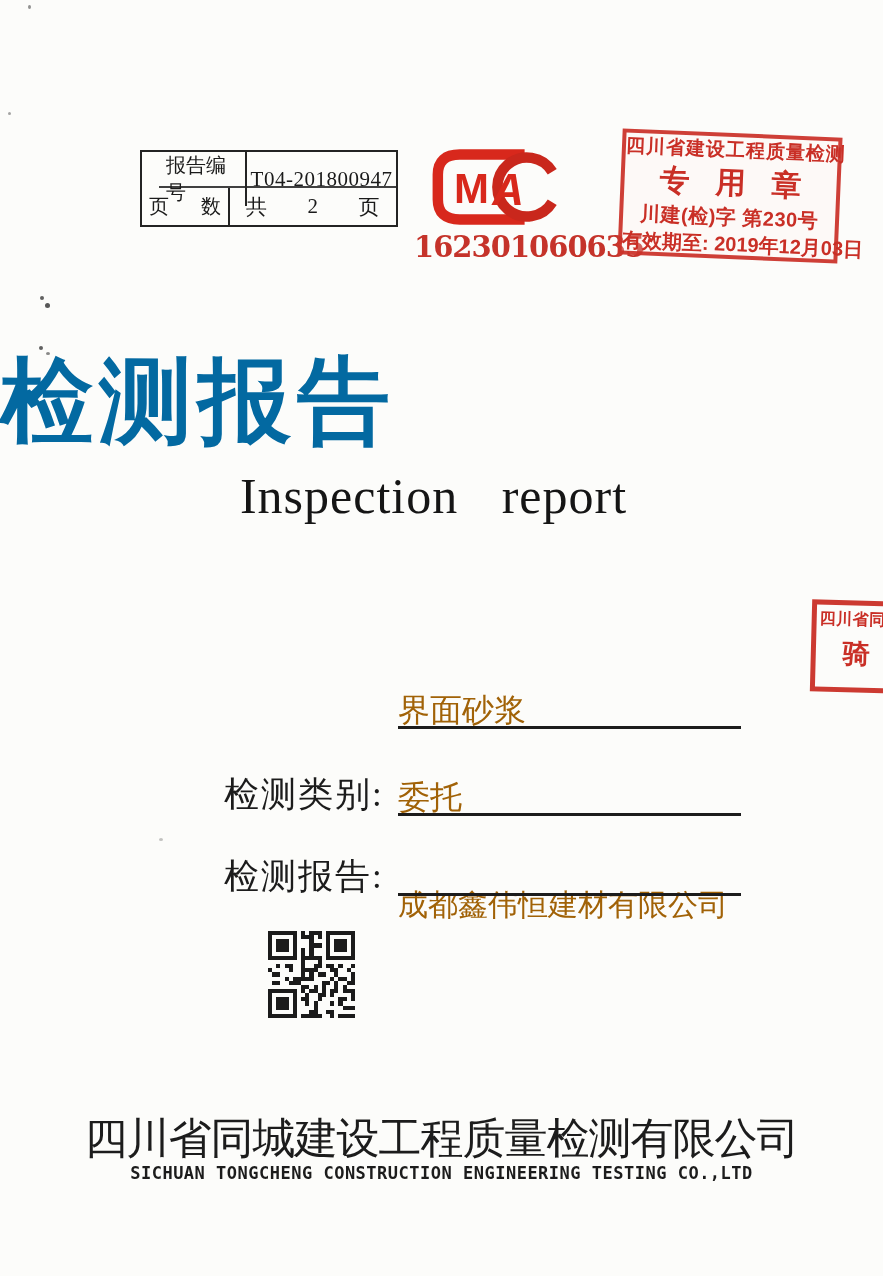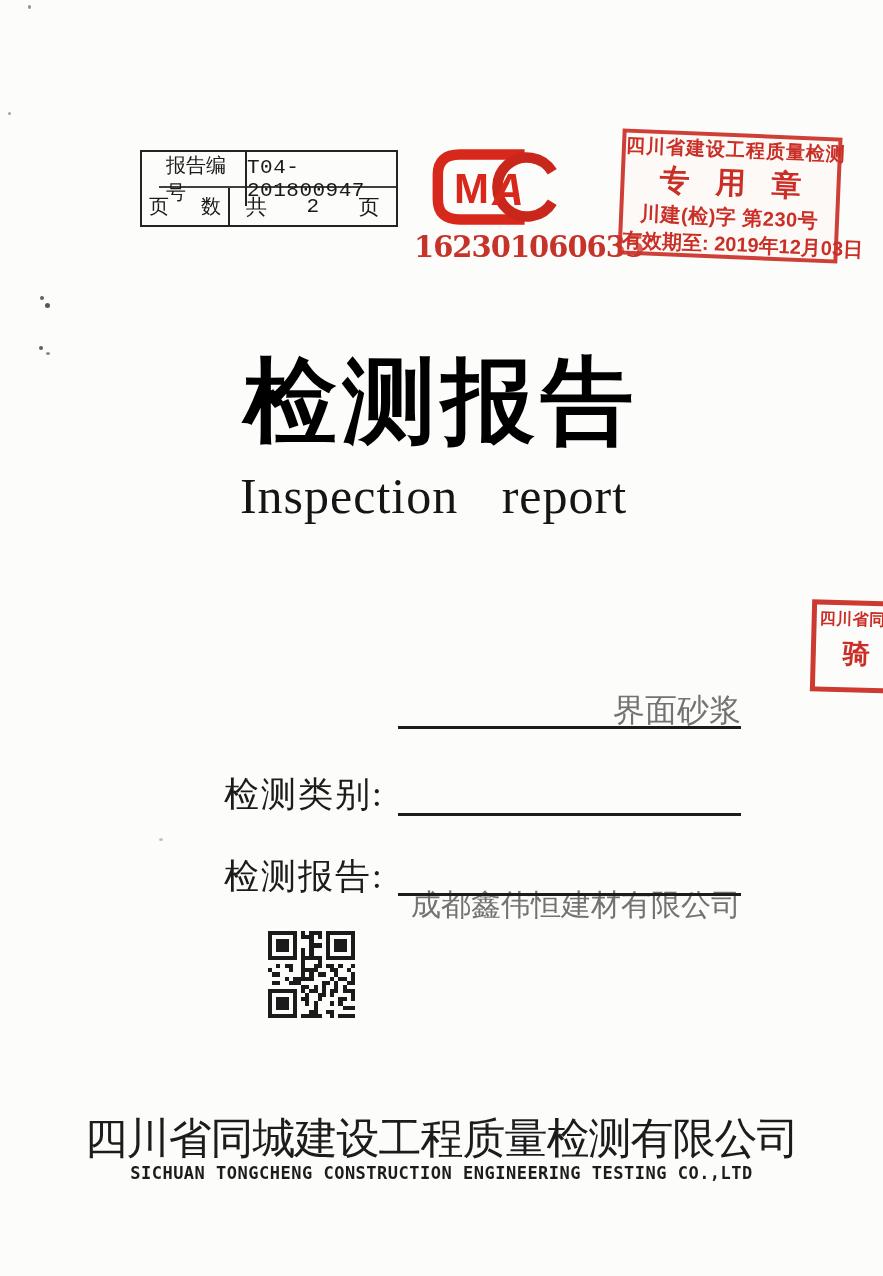--- a/index.html
+++ b/index.html
@@ -17,21 +17,21 @@
   
   .meta-table{
     position:absolute;left:140px;top:150px;width:258px;height:77px;
     border:2px solid #232323;box-sizing:border-box;
     display:grid;grid-template-rows:36px 1fr;
   }
   .mt-row{display:grid;grid-template-columns:88px 1fr;}
   .mt-row.first{border-bottom:2px solid #404040;margin-left:17px;}
   .mt-cell{display:flex;align-items:center;font-size:20px;box-sizing:border-box;}
   .mt-cell.label{border-right:2px solid #232323;padding:0 7px;justify-content:center;}
-  .mt-cell.value{justify-content:center;font-size:21px;letter-spacing:.5px;font-family:Liberation Mono, monospace;}
+  .mt-cell.value{justify-content:center;font-size:21px;letter-spacing:.5px;}
   .mt-cell.spread{justify-content:space-between;}
   .mt-cell.spread3{justify-content:space-between;padding:0 16px;}
   
   .cma-logo{position:absolute;left:429px;top:146px;width:134px;height:82px;}
   .cma-number{
     position:absolute;left:414px;top:230px;width:160px;
     text-align:center;color:#c5332a;font-weight:bold;
     font-size:29px;letter-spacing:-1px;
     font-family:"DejaVu Serif","Liberation Serif",serif;
   }
@@ -44,23 +44,23 @@
     text-align:center;color:#c92f26;
     font-family:"Liberation Sans","DejaVu Sans",sans-serif;font-weight:bold;
     background:rgba(255,240,238,.25);
   }
   .approval-stamp .l1{font-size:19px;letter-spacing:1px;white-space:nowrap;}
   .approval-stamp .l2{font-size:30px;letter-spacing:26px;text-indent:26px;white-space:nowrap;}
   .approval-stamp .l3{font-size:20px;letter-spacing:.5px;white-space:nowrap;}
   .approval-stamp .l4{font-size:20px;white-space:nowrap;}
   
   .title-zh{
-    position:absolute;left:0;right:0;top:350px;text-align:center;
+    position:absolute;left:0;right:0;top:350px;
     font-family:"Liberation Sans","DejaVu Sans",sans-serif;
-    font-weight:900;font-size:93px;letter-spacing:6px;color:#000000;line-height:1.1;
+    font-weight:900;font-size:93px;letter-spacing:6px;color:#0369a1;line-height:1.1;
   }
   .title-en{
     position:absolute;left:0;right:16px;top:466px;text-align:center;
     font-size:50px;word-spacing:30px;letter-spacing:1px;color:#151515;line-height:1.2;
   }
   
   .seam-stamp{
     position:absolute;left:811px;top:601px;width:118px;height:78px;
     border:5px solid rgba(201,47,38,.95);
     transform:rotate(1.5deg);
@@ -68,22 +68,22 @@
     padding-top:4px;box-sizing:content-box;
   }
   .seam-stamp .s1{font-size:16px;white-space:nowrap;letter-spacing:.5px;padding-left:3px;}
   .seam-stamp .s2{font-size:27px;white-space:nowrap;letter-spacing:14px;margin-left:27px;margin-top:5px;}
   
   .field-label{
     position:absolute;left:224px;font-size:35px;letter-spacing:2px;color:#1c1c1c;white-space:nowrap;
   }
   .field-line{position:absolute;left:398px;width:343px;height:3px;background:#1c1c1c;}
   .field-value{
-    position:absolute;left:398px;width:343px;text-align:right;
-    font-size:32px;color:#737373;white-space:nowrap;
+    position:absolute;left:398px;width:343px;text-align:left;
+    font-size:32px;color:#a16207;white-space:nowrap;
   }
   .field-value.long{font-size:30px;margin-top:28px;}
   
   .qr{position:absolute;left:268px;top:931px;width:87px;height:87px;}
   
   .footer-zh{
     position:absolute;left:0;right:0;top:1110px;text-align:center;
     font-size:43px;letter-spacing:-1px;color:#1c1c1c;white-space:nowrap;
   }
   .footer-en{
@@ -143,20 +143,21 @@
 
   <div class="seam-stamp">
     <div class="s1">四川省同城建</div>
     <div class="s2">骑缝</div>
   </div>
 
   <div class="field-value" style="top:689px">界面砂浆</div>
   <div class="field-line" style="top:726px"></div>
 
   <div class="field-label" style="top:771px">检测类别:</div>
+  <div class="field-value" style="top:776px">委托</div>
   <div class="field-line" style="top:813px"></div>
 
   <div class="field-label" style="top:853px">检测报告:</div>
   <div class="field-value long" style="top:857px">成都鑫伟恒建材有限公司</div>
   <div class="field-line" style="top:893px"></div>
 
   <svg class="qr" id="qr" viewBox="0 0 21 21" shape-rendering="crispEdges">
       <g fill="#1b1b1b">
         <rect x="8" y="0" width="1" height="1"></rect>
         <rect x="10" y="0" width="1" height="1"></rect>

